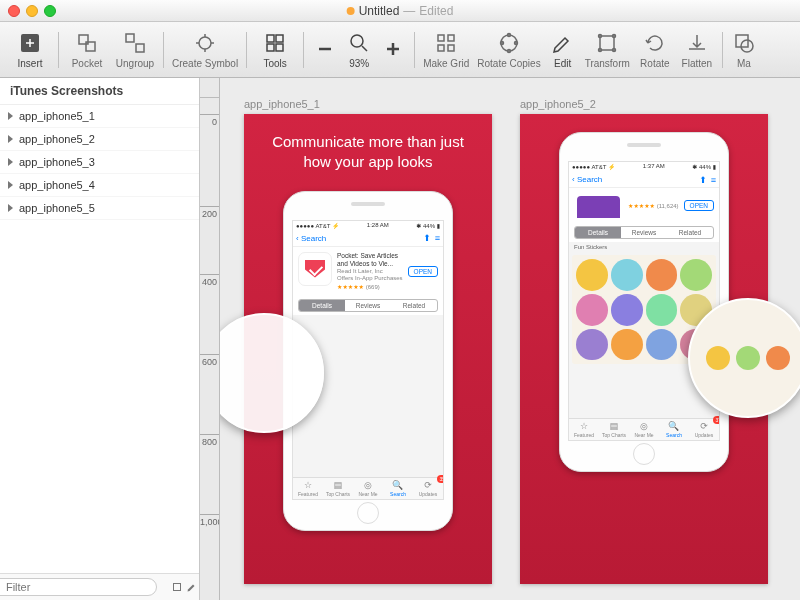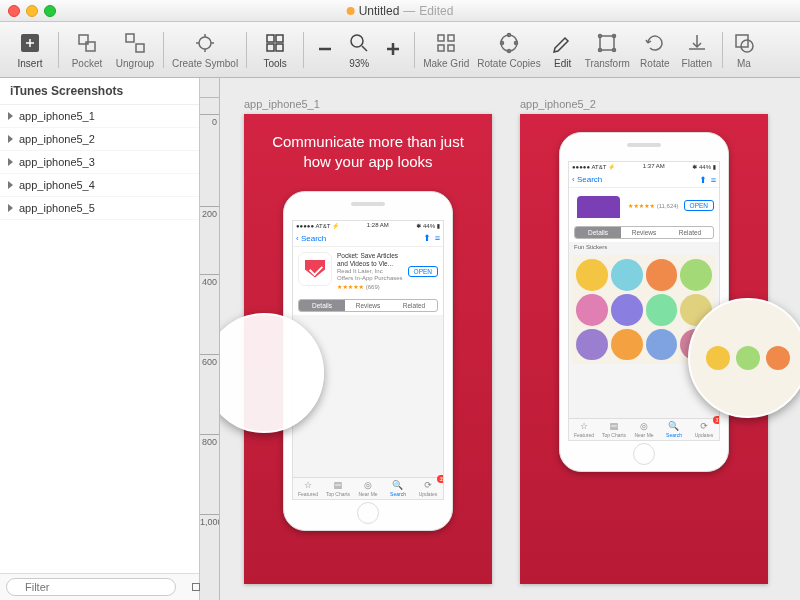--- a/index.html
+++ b/index.html
@@ -27,21 +27,21 @@
 
 
 .main{display:flex;height:522px;}
 
 
 .sidebar{width:200px;background:#fff;border-right:1px solid #c7c7c7;display:flex;flex-direction:column;}
 .sidebar-head{padding:6px 10px;font-size:12px;font-weight:600;color:#444;border-bottom:1px solid #eee;}
 .layer-list{flex:1;overflow:auto;}
 .layer{display:flex;align-items:center;padding:5px 8px;font-size:11px;color:#333;gap:6px;border-bottom:1px solid #f5f5f5;}
 .layer .tri{width:0;height:0;border-left:5px solid #777;border-top:4px solid transparent;border-bottom:4px solid transparent;}
-.sidebar-foot{border-top:1px solid #ddd;padding:4px 6px;display:flex;align-items:center;gap:14px;background:#f9f9f9;}
+.sidebar-foot{border-top:1px solid #ddd;padding:4px 6px;display:flex;align-items:center;gap:14px;background:#f9f9f9;justify-content:center;}
 .filter-inp{flex:1;border:1px solid #ccc;border-radius:10px;padding:2px 8px 2px 18px;font-size:11px;position:relative;background:#fff;}
 .search-ic{position:absolute;margin-left:5px;margin-top:2px;color:#888;pointer-events:none;}
 .cnt-badge{display:flex;align-items:center;gap:3px;color:#666;font-size:10px;}
 .mini-ic{width:12px;height:12px;}
 
 
 .canvas-wrap{flex:1;display:flex;flex-direction:column;background:#ececec;position:relative;}
 .ruler-h{height:20px;background:#e9e9e9;border-bottom:1px solid #bbb;position:relative;margin-left:20px;overflow:hidden;font-size:9px;color:#666;}
 .rulers-row{display:flex;}
 .corner{width:20px;height:20px;background:#e9e9e9;border-right:1px solid #bbb;border-bottom:1px solid #bbb;}

